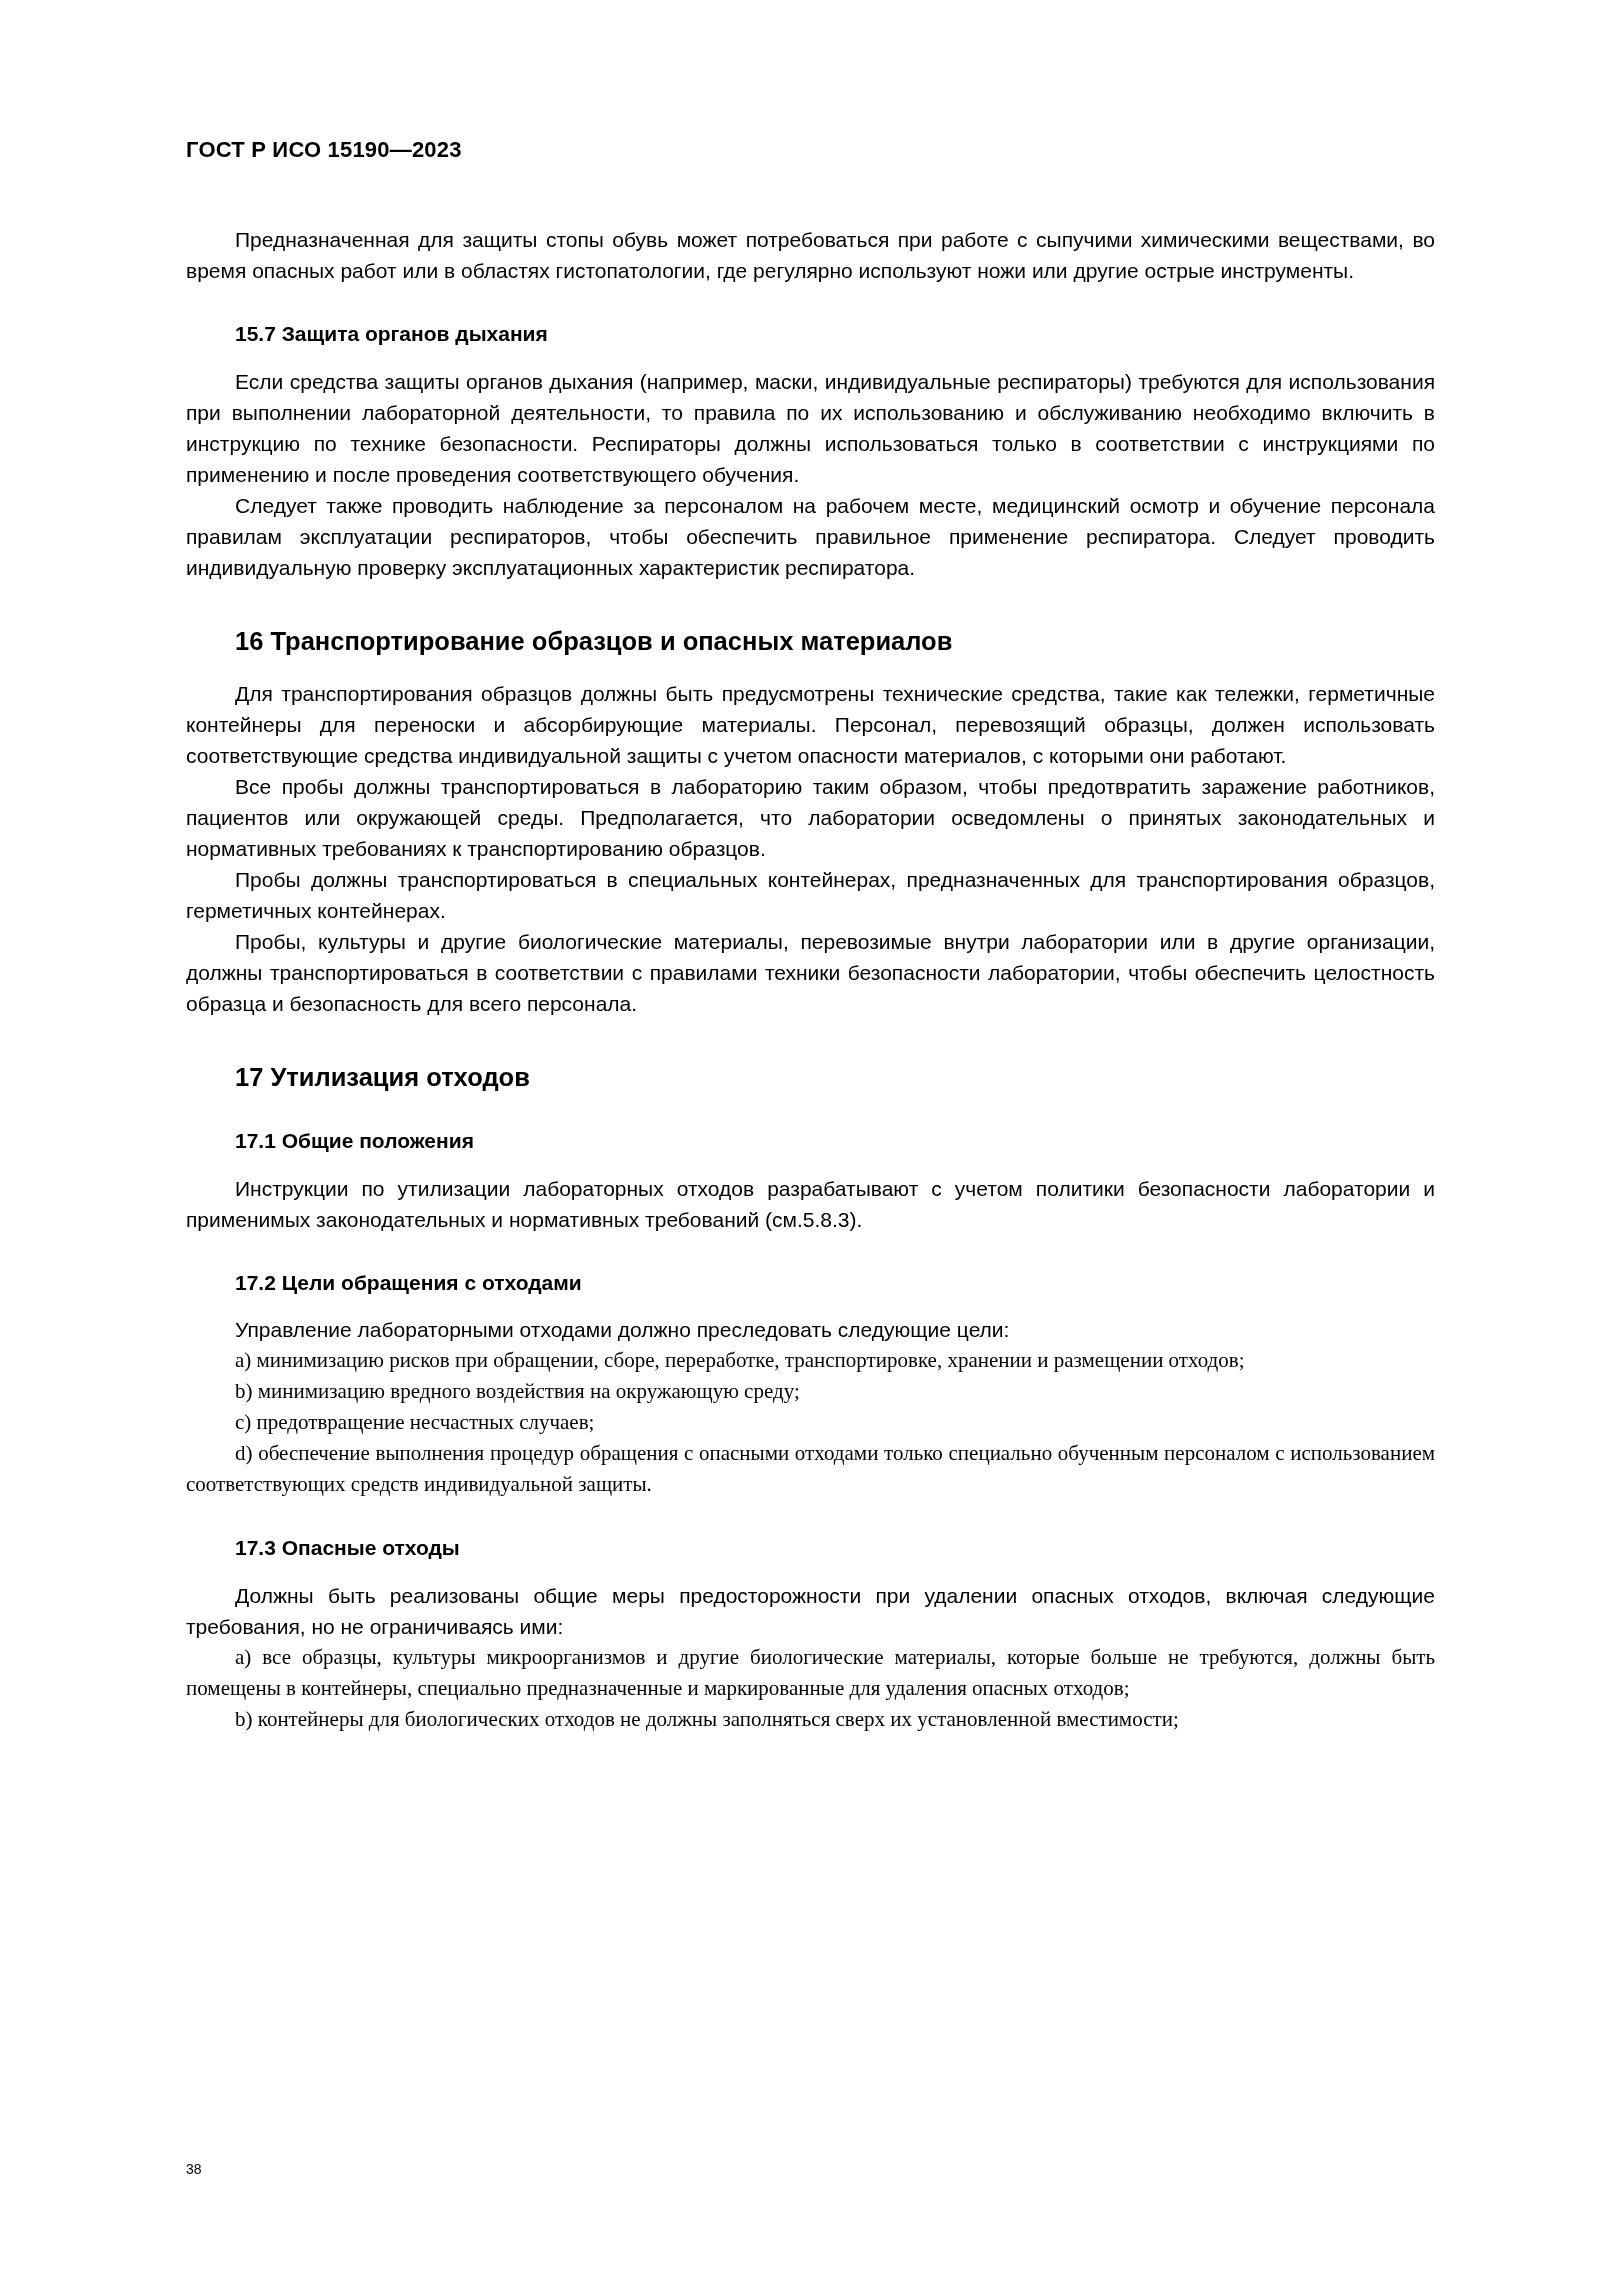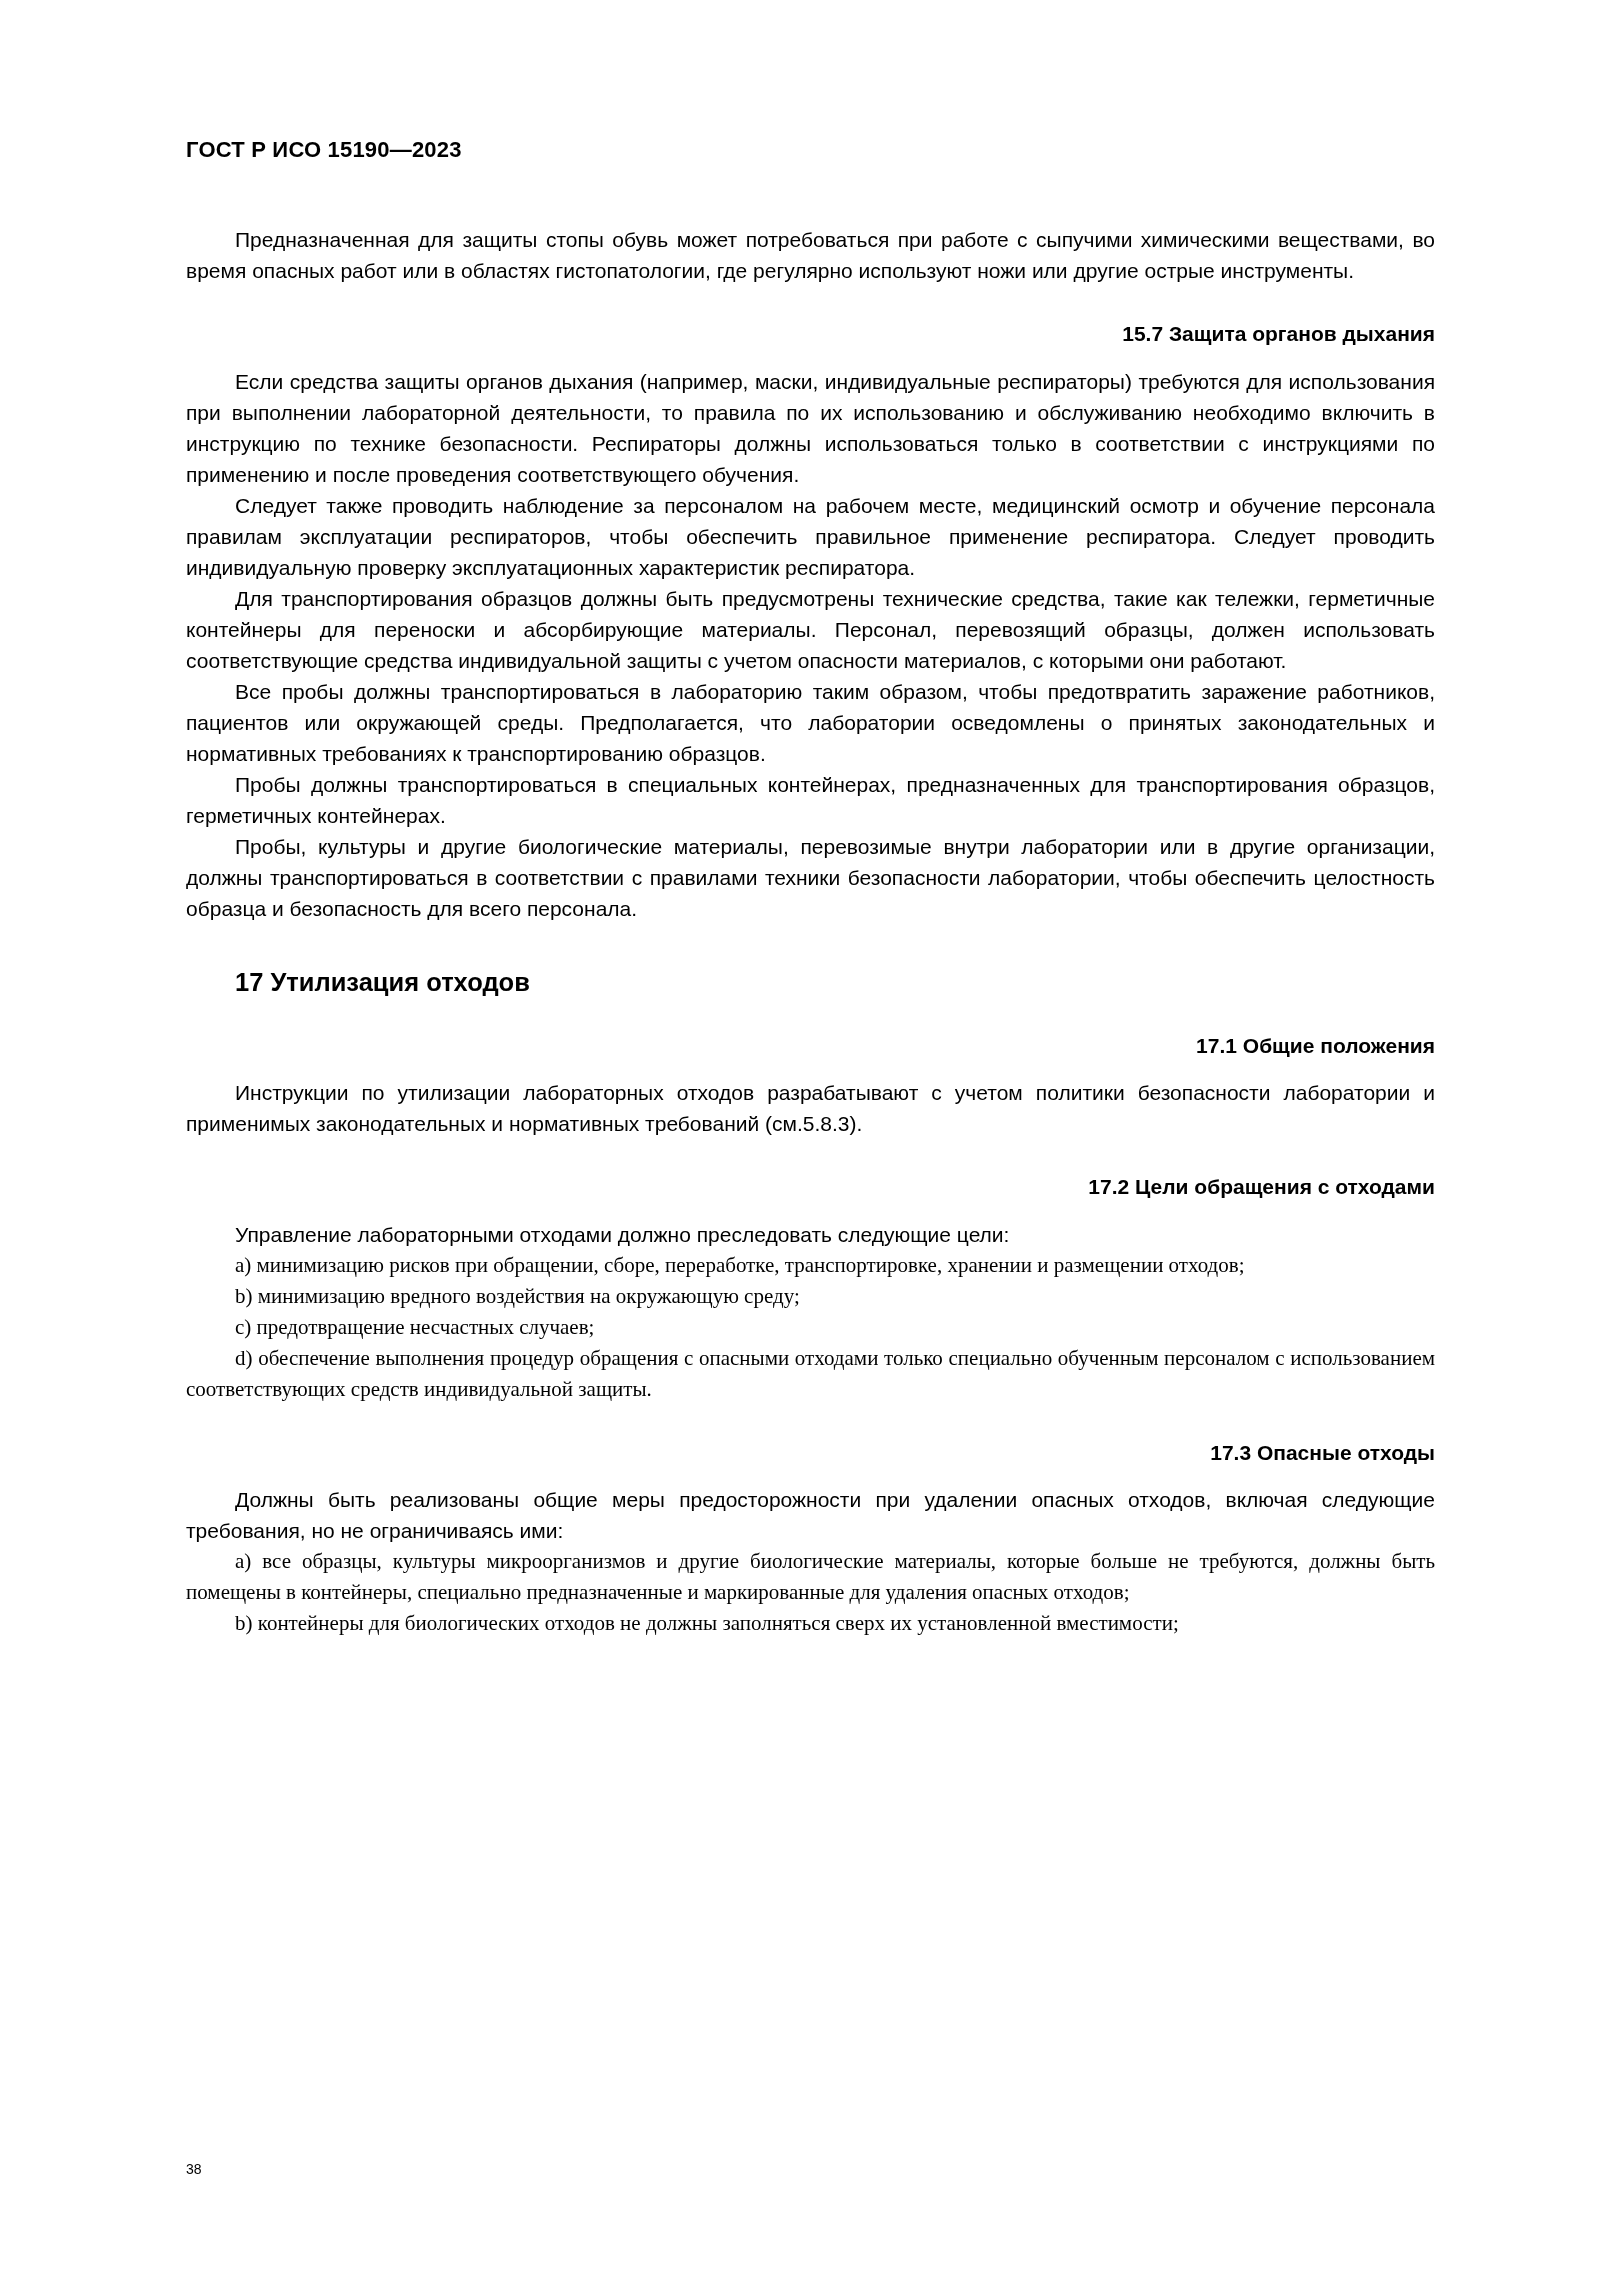--- a/index.html
+++ b/index.html
@@ -46,21 +46,20 @@
     margin: 43px 0 21.6px 0;
     text-indent: 49px;
     line-height: 31px;
   }
   h3.subclause {
     font-size: 21px;
     font-weight: bold;
     margin: 33px 0 17.6px 0;
     text-indent: 49px;
     line-height: 29px;
-    text-align: right;
   }
   .list-item {
     text-indent: 49px;
     font-family: Liberation Serif, serif;
   }
   .page-number {
     position: absolute;
     left: 186px;
     bottom: 116px;
     font-size: 14px;
@@ -74,20 +73,21 @@
 
   <div class="header">ГОСТ Р ИСО 15190—2023</div>
 
   <p class="indent block">Предназначенная для защиты стопы обувь может потребоваться при работе с сыпучими химическими веществами, во время опасных работ или в областях гистопатологии, где регулярно используют ножи или другие острые инструменты.</p>
 
   <h3 class="subclause">15.7 Защита органов дыхания</h3>
 
   <p class="indent block">Если средства защиты органов дыхания (например, маски, индивидуальные респираторы) требуются для использования при выполнении лабораторной деятельности, то правила по их использованию и обслуживанию необходимо включить в инструкцию по технике безопасности. Респираторы должны использоваться только в соответствии с инструкциями по применению и после проведения соответствующего обучения.</p>
   <p class="indent block">Следует также проводить наблюдение за персоналом на рабочем месте, медицинский осмотр и обучение персонала правилам эксплуатации респираторов, чтобы обеспечить правильное применение респиратора. Следует проводить индивидуальную проверку эксплуатационных характеристик респиратора.</p>
 
+  <h2 class="clause">16 Транспортирование образцов и опасных материалов</h2>
 
   <p class="indent block">Для транспортирования образцов должны быть предусмотрены технические средства, такие как тележки, герметичные контейнеры для переноски и абсорбирующие материалы. Персонал, перевозящий образцы, должен использовать соответствующие средства индивидуальной защиты с учетом опасности материалов, с которыми они работают.</p>
   <p class="indent block">Все пробы должны транспортироваться в лабораторию таким образом, чтобы предотвратить заражение работников, пациентов или окружающей среды. Предполагается, что лаборатории осведомлены о принятых законодательных и нормативных требованиях к транспортированию образцов.</p>
   <p class="indent block">Пробы должны транспортироваться в специальных контейнерах, предназначенных для транспортирования образцов, герметичных контейнерах.</p>
   <p class="indent block">Пробы, культуры и другие биологические материалы, перевозимые внутри лаборатории или в другие организации, должны транспортироваться в соответствии с правилами техники безопасности лаборатории, чтобы обеспечить целостность образца и безопасность для всего персонала.</p>
 
   <h2 class="clause">17 Утилизация отходов</h2>
 
   <h3 class="subclause">17.1 Общие положения</h3>
   <p class="indent block">Инструкции по утилизации лабораторных отходов разрабатывают с учетом политики безопасности лаборатории и применимых законодательных и нормативных требований (см.5.8.3).</p>

